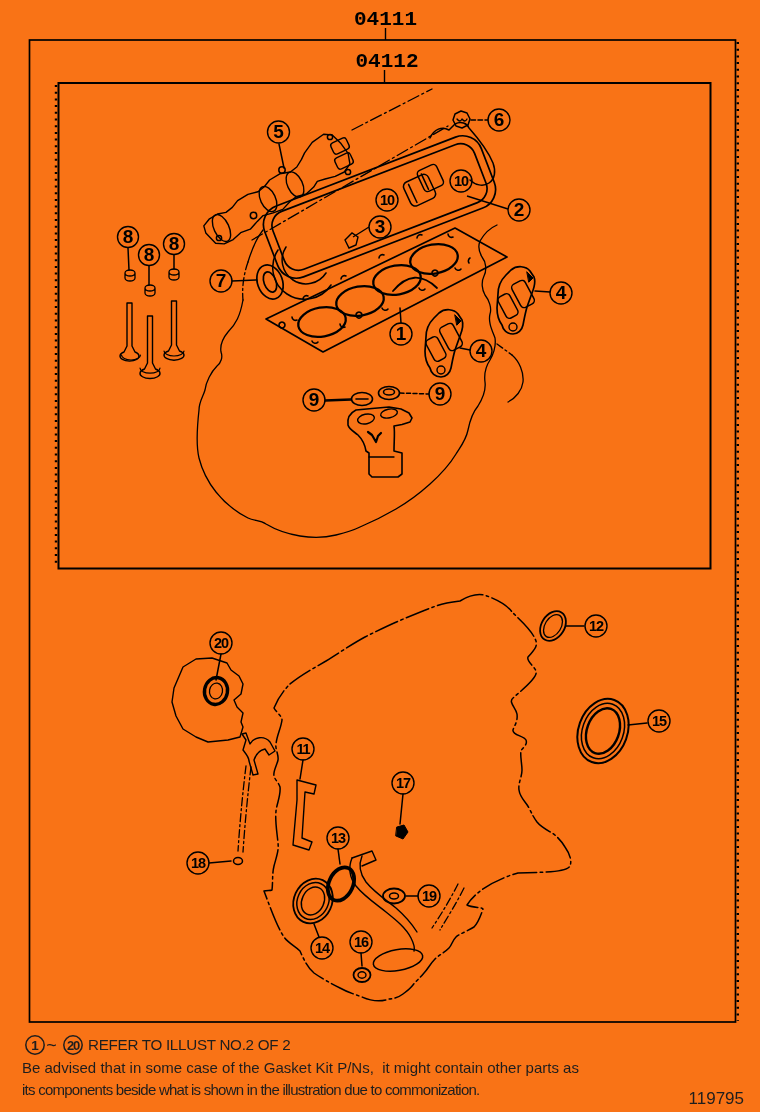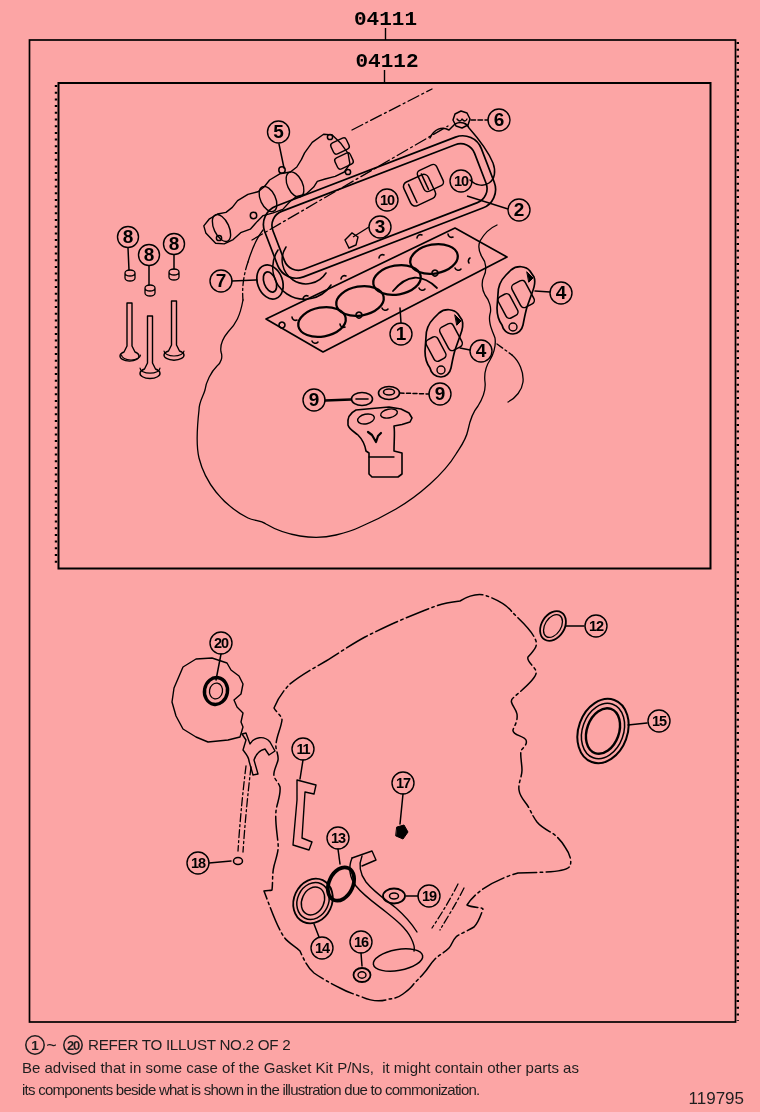--- a/index.html
+++ b/index.html
@@ -1,16 +1,16 @@
 <!DOCTYPE html>
 <html><head>
 <meta charset="utf-8">
 <style>
 html,body{margin:0;padding:0;background:#fff;}
-#page{position:relative;width:760px;height:1112px;background:#fca5a5;overflow:hidden;}
+#page{position:relative;width:760px;height:1112px;background:#f97316;overflow:hidden;}
 svg{display:block;}
 text{font-family:"Liberation Sans",sans-serif;-webkit-font-smoothing:antialiased;}
 .mono{font-family:"Liberation Mono",monospace;font-weight:bold;}
 .c1{font-weight:bold;font-size:19px;}
 .c2{font-weight:bold;font-size:14.5px;letter-spacing:-1.1px;}
 </style>
 </head>
 <body>
 <div id="page">
 <svg width="760" height="1112" viewBox="0 0 760 1112" fill="none" stroke="none">

